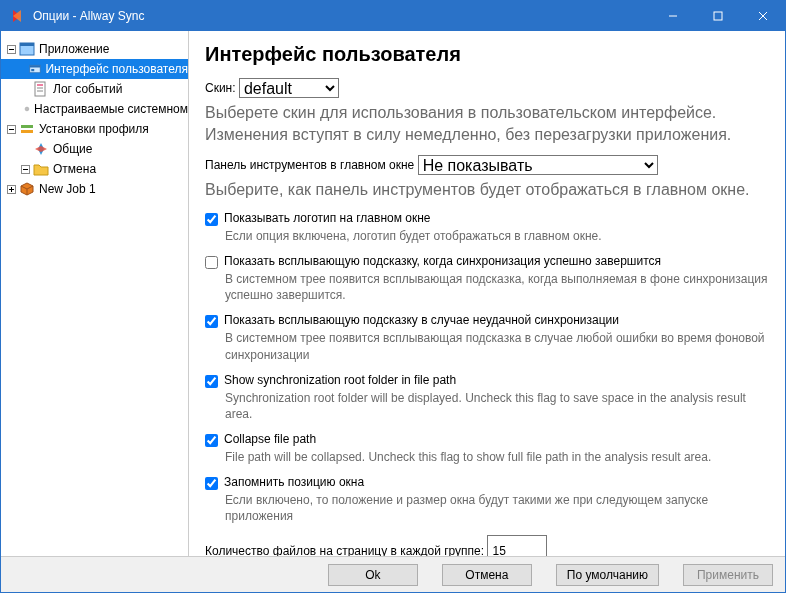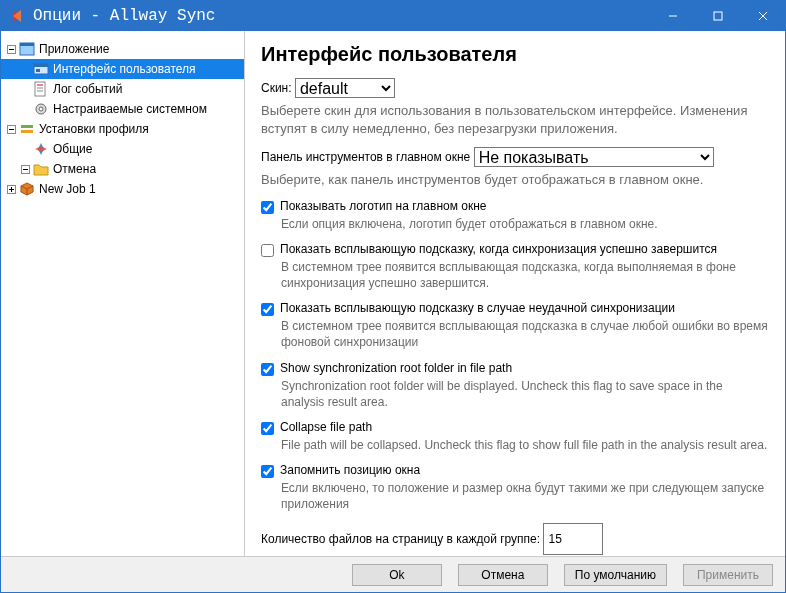--- a/index.html
+++ b/index.html
@@ -1,50 +1,50 @@
 <!DOCTYPE html>
 <html><head>
 <meta charset="utf-8">
 <style>
   * { box-sizing: border-box; }
   html, body { margin: 0; padding: 0; font-family: "Segoe UI", Tahoma, sans-serif; font-size: 12px; color: #000; background: #fff; }
   .window { width: 786px; height: 593px; border: 1px solid #2a72c8; display: flex; flex-direction: column; position: relative; }
   .titlebar { background: #2a72c8; color: #fff; height: 30px; display: flex; align-items: center; padding-left: 8px; }
   .titlebar .logo { width: 16px; height: 16px; margin-right: 8px; }
-  .titlebar .title { flex: 1; font-size: 16px; font-family: Liberation Mono, monospace; }
+  .titlebar .title { flex: 1; font-size: 12px; }
   .win-btns { display: flex; height: 100%; }
   .win-btn { width: 45px; height: 100%; display: flex; align-items: center; justify-content: center; color: #fff; }
   .win-btn svg { stroke: #fff; stroke-width: 1; fill: none; }
   .body { flex: 1; display: flex; overflow: hidden; }
-  .sidebar { width: 244px; background: #fff; border-right: 1px solid #ccc; padding-top: 8px; overflow: hidden; }
+  .sidebar { width: 188px; background: #fff; border-right: 1px solid #ccc; padding-top: 8px; overflow: hidden; }
   .tree-row { display: flex; align-items: center; height: 20px; padding-left: 4px; white-space: nowrap; }
   .tree-row.selected { background: #1480e8; color: #fff; }
   .tree-row.selected .node-label { color: #fff; }
   .exp { width: 12px; height: 12px; display: inline-flex; align-items: center; justify-content: center; margin-right: 2px; }
   .exp svg { display: block; }
   .exp-placeholder { width: 14px; display: inline-block; }
   .node-icon { width: 16px; height: 16px; margin-right: 4px; display: inline-flex; align-items: center; justify-content: center; }
   .node-label { font-size: 12px; }
   .indent1 { padding-left: 18px; }
   .indent2 { }
   .content { flex: 1; padding: 12px 16px 10px 16px; overflow-y: auto; }
   .page-title { font-size: 20px; font-weight: 600; margin: 0 0 12px 0; color: #000; }
   .row { margin-bottom: 4px; }
   .label-inline { display: inline-block; vertical-align: middle; }
   .select { border: 1px solid #777; background: #fff; height: 20px; font-size: 16px; vertical-align: middle; }
   .select.skin { width: 100px; }
   .select.toolbar { width: 240px; }
-  .desc { color: #6b6b6b; font-size: 13px; margin: 2px 0 10px 0; line-height: 1.35; }
+  .desc { color: #6b6b6b; font-size: 16px; margin: 2px 0 10px 0; line-height: 1.35; }
   .opt { margin-bottom: 2px; }
   .opt label { display: flex; align-items: flex-start; gap: 6px; }
   .opt input[type=checkbox] { margin: 2px 0 0 0; }
   .opt .opt-text { font-size: 12px; }
   .opt-desc { color: #6b6b6b; font-size: 12px; margin: 2px 0 10px 20px; line-height: 1.35; }
   .num-input { width: 60px; height: 32px; border: 1px solid #777; font-size: 12px; padding: 0 4px; }
-  .footer { height: 36px; border-top: 1px solid #ccc; display: flex; align-items: center; justify-content: flex-end; padding: 0 12px; gap: 16px; background: #f0f0f0; }
+  .footer { height: 36px; border-top: 1px solid #ccc; display: flex; align-items: center; justify-content: flex-end; padding: 0 12px; gap: 24px; background: #f0f0f0; }
   .btn { min-width: 90px; height: 22px; border: 1px solid #adadad; background: #e1e1e1; font-size: 12px; cursor: default; padding: 0 10px; }
   .btn:disabled { color: #888; }
 </style>
 </head>
 <body>
 
 <div class="window">
 
   <div class="titlebar">
     <span class="logo">

